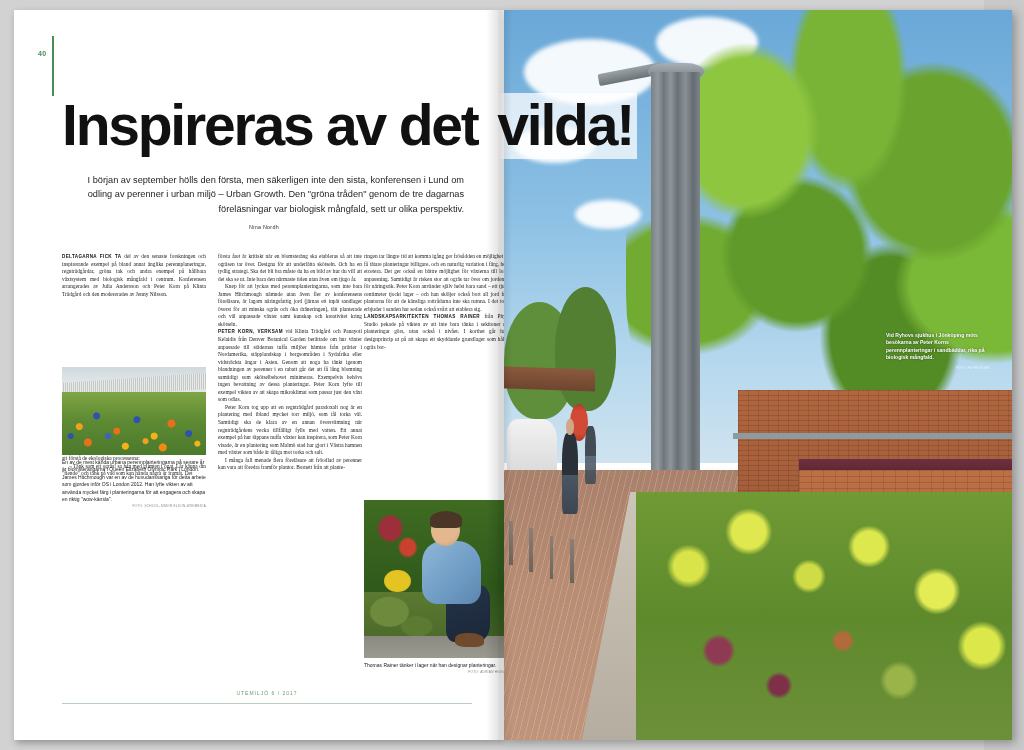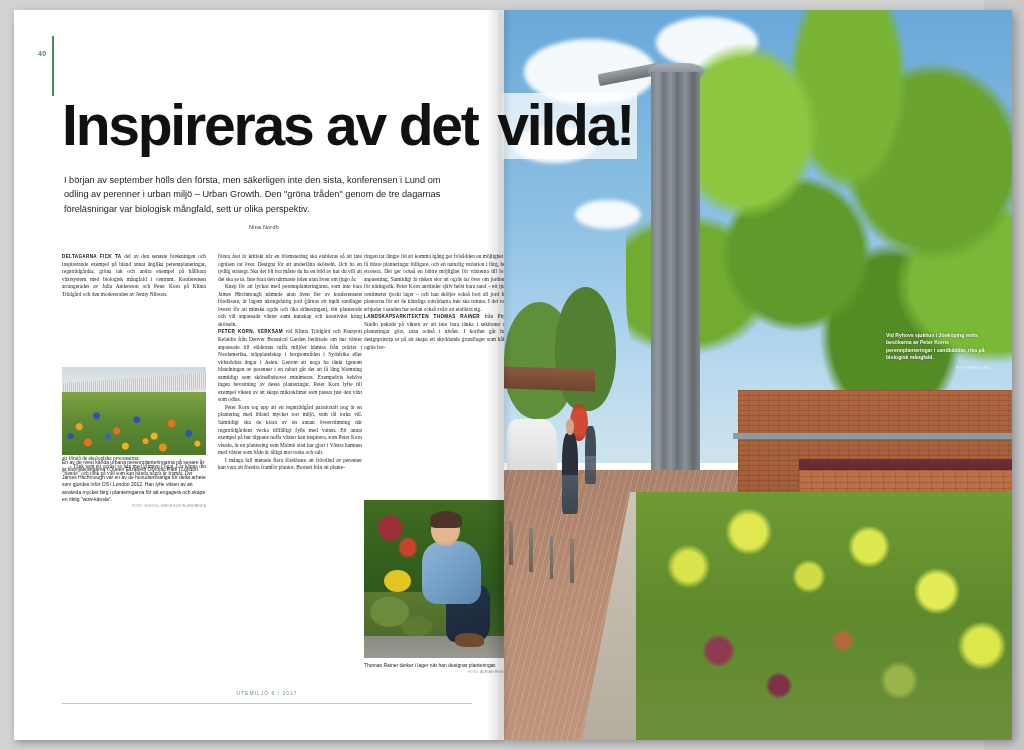--- a/index.html
+++ b/index.html
@@ -87,21 +87,21 @@
   #headline .hl-part2 {
     background: rgba(255,255,255,.74);
     padding: 0 4px 2px 6px;
   }
 
   
   #deck {
     position: absolute;
     left: 50px; top: 163px;
     width: 400px;
-    text-align: left;
+    text-align: right;
     font-family: "Liberation Sans", sans-serif;
     font-size: 9.2px;
     line-height: 14.4px;
     color: #1d1d1d;
   }
   #byline {
     position: absolute;
     left: 50px; top: 214px;
     width: 400px;
     text-align: center;

